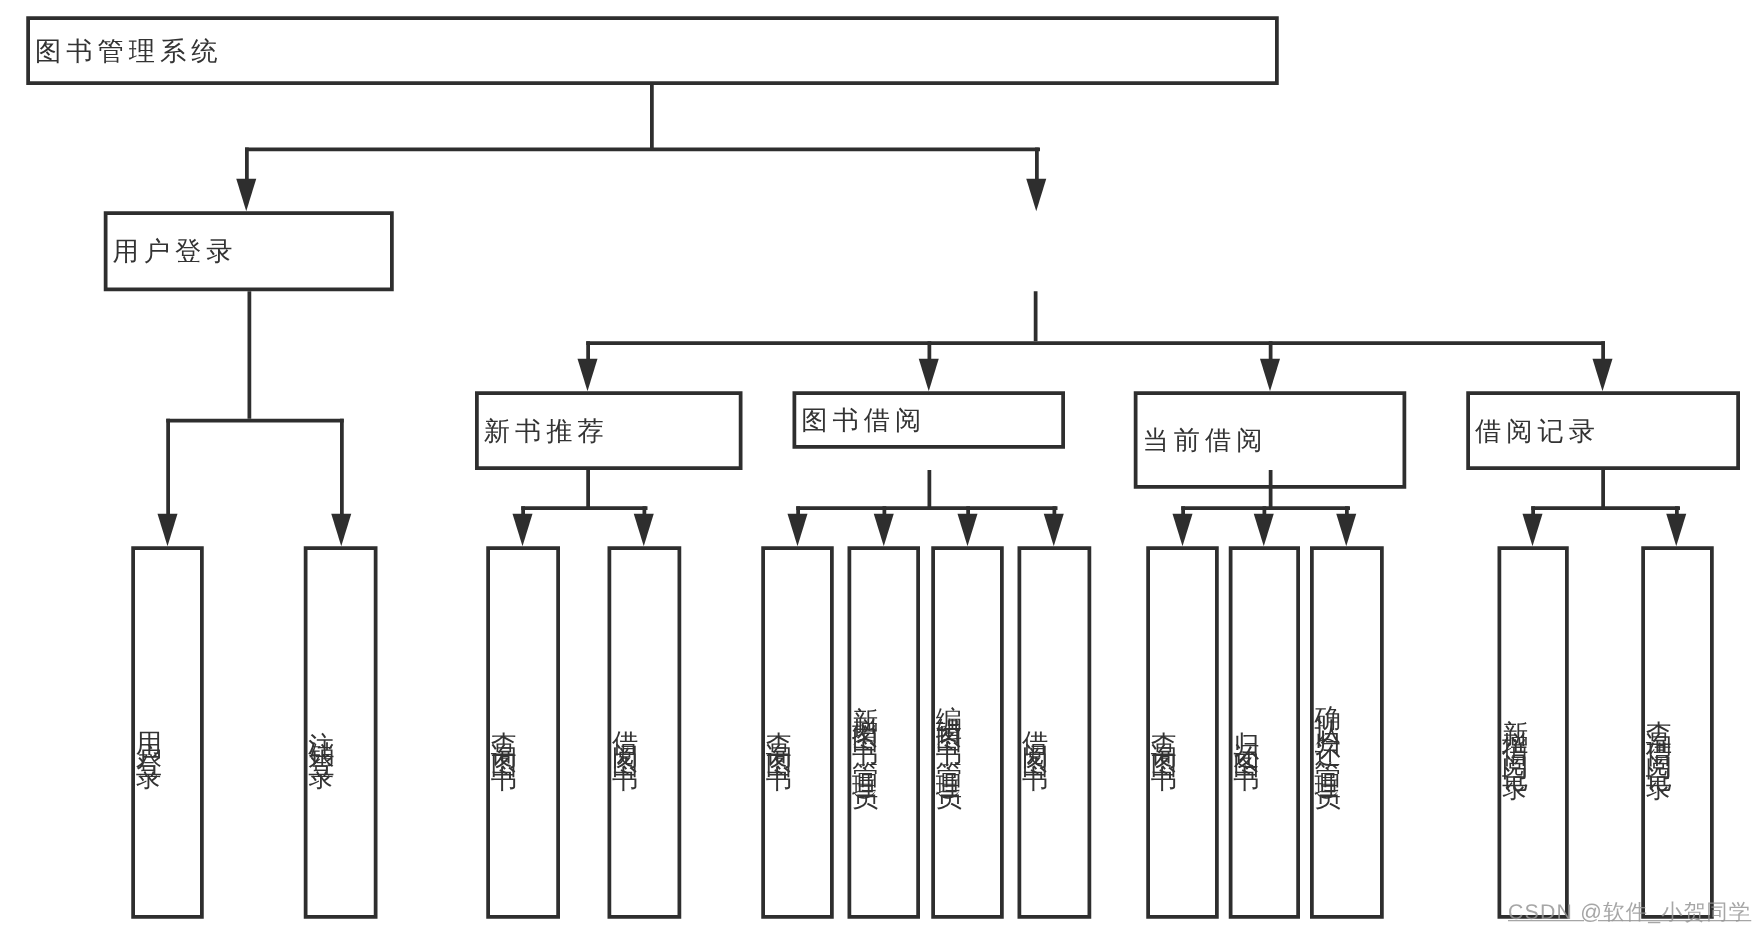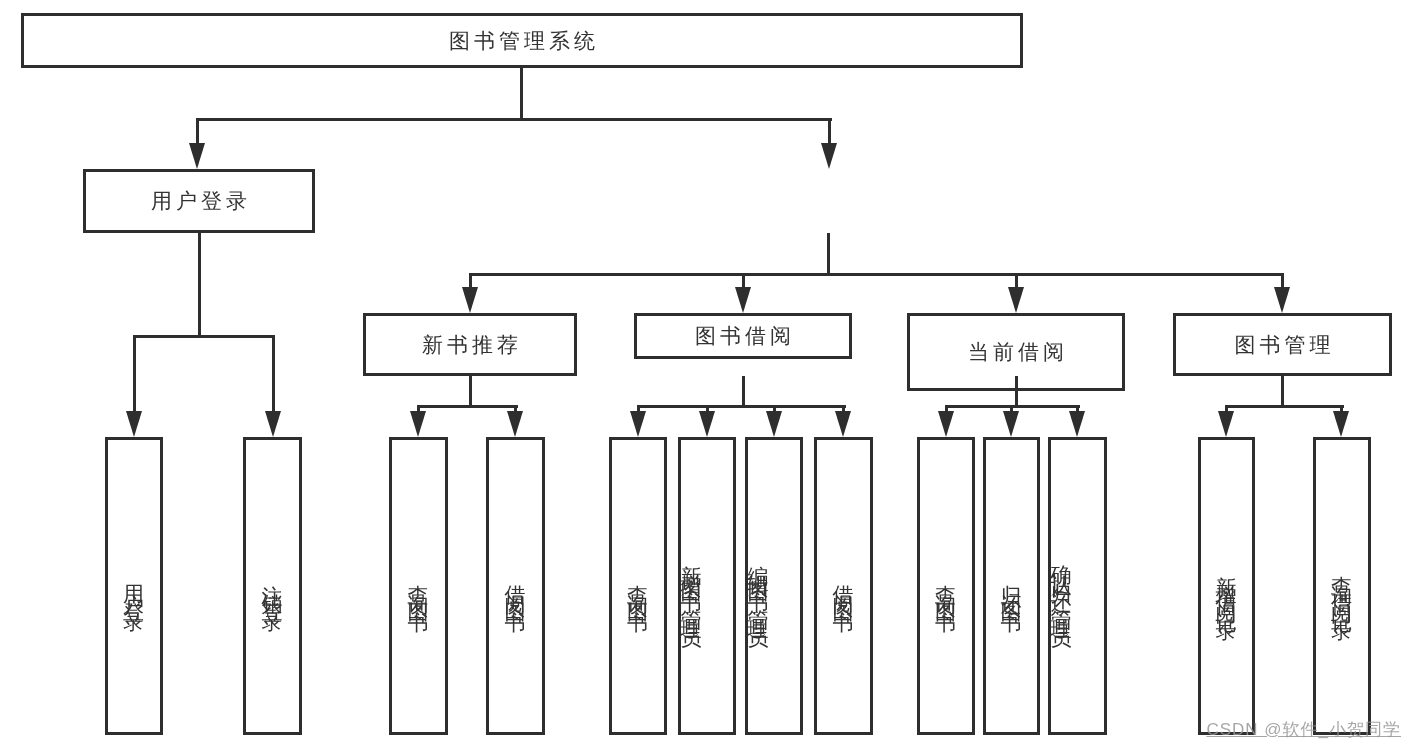--- a/index.html
+++ b/index.html
@@ -15,21 +15,20 @@
     font-family:"Liberation Sans",sans-serif;
     overflow:hidden;
   }
   .box{
     position:absolute;
     box-sizing:border-box;
     border:3px solid var(--line);
     background:var(--bg);
     display:flex;
     align-items:center;
-    justify-content:center;
     color:var(--text);
   }
   .box.h .lbl{
     font-size:21px;
     letter-spacing:4px;
     text-indent:4px;
     white-space:nowrap;
   }
   .box.v .lbl{
     writing-mode:vertical-rl;
@@ -96,31 +95,31 @@
   <div class="ln" style="left:469px;top:273px;width:815px;height:3px"></div>
   <div class="ln" style="left:469px;top:273px;width:3px;height:18px"></div>
   <div class="ar" style="left:462px;top:287px"></div>
   <div class="ln" style="left:742px;top:273px;width:3px;height:18px"></div>
   <div class="ar" style="left:735px;top:287px"></div>
   <div class="ln" style="left:1015px;top:273px;width:3px;height:18px"></div>
   <div class="ar" style="left:1008px;top:287px"></div>
   <div class="ln" style="left:1281px;top:273px;width:3px;height:18px"></div>
   <div class="ar" style="left:1274px;top:287px"></div>
 
-  <div class="box h" style="left:363px;top:313px;width:214px;height:63px">
+  <div class="box h" style="left:380px;top:313px;width:214px;height:63px">
     <span class="lbl">新书推荐</span>
   </div>
   <div class="box h" style="left:634px;top:313px;width:218px;height:46px">
     <span class="lbl">图书借阅</span>
   </div>
   <div class="box h" style="left:907px;top:313px;width:218px;height:78px">
     <span class="lbl">当前借阅</span>
   </div>
   <div class="box h" style="left:1173px;top:313px;width:219px;height:63px">
-    <span class="lbl">图书管理</span>
+    <span class="lbl">借阅记录</span>
   </div>
 
   <div class="ln" style="left:469px;top:376px;width:3px;height:31px"></div>
   <div class="ln" style="left:417px;top:405px;width:101px;height:3px"></div>
   <div class="ln" style="left:417px;top:405px;width:3px;height:10px"></div>
   <div class="ar" style="left:410px;top:411px"></div>
   <div class="ln" style="left:514px;top:405px;width:3px;height:10px"></div>
   <div class="ar" style="left:507px;top:411px"></div>
 
   <div class="ln" style="left:742px;top:376px;width:3px;height:31px"></div>

